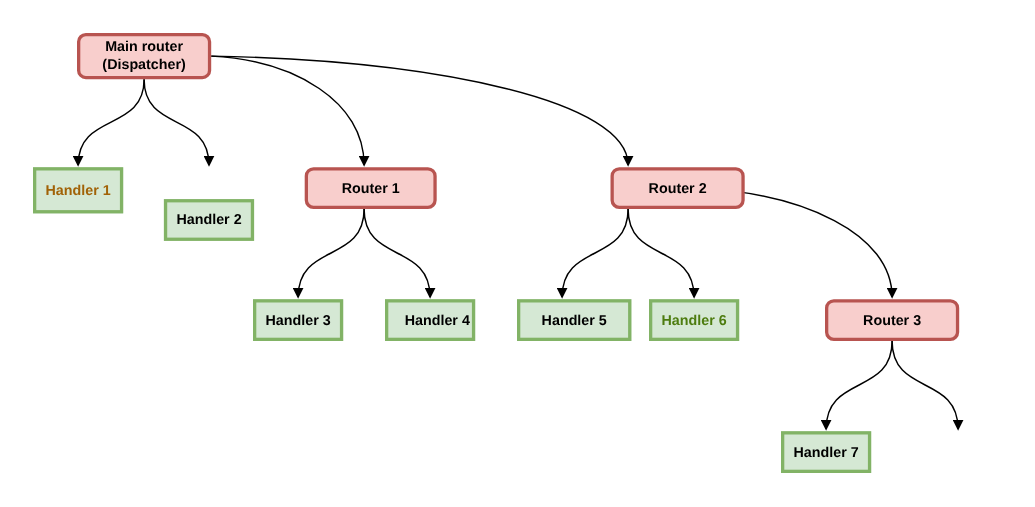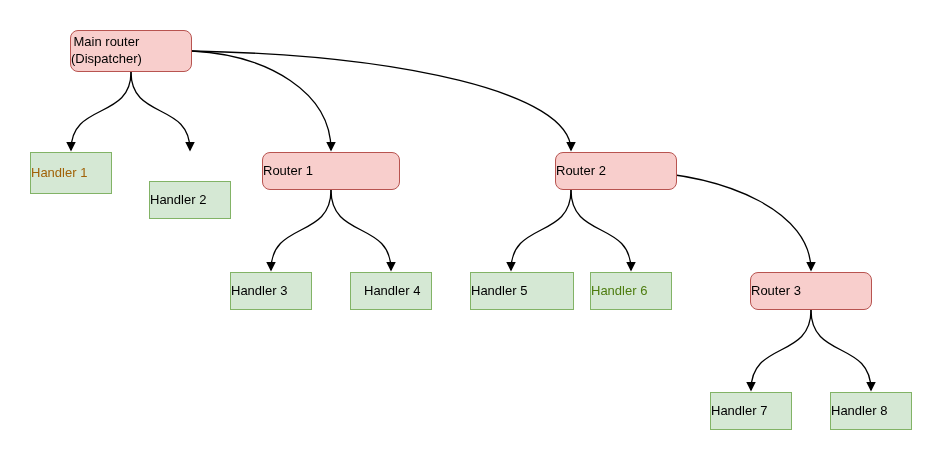--- a/index.html
+++ b/index.html
@@ -13,27 +13,28 @@
   }
   #edge-layer {
     position: absolute;
     left: 0; top: 0;
     width: 100%; height: 100%;
   }
   #node-layer { position: absolute; left: 0; top: 0; width: 100%; height: 100%; }
   .node {
     position: absolute;
     box-sizing: border-box;
-    border: 1px solid #000000;
+    border: 3px solid #000000;
     display: flex;
     align-items: center;
-    justify-content: flex-start;
+    justify-content: center;
     text-align: center;
     font-size: 13px;
     color: #000000;
+    font-weight: bold;
   }
   .node.router { border-radius: 8px; }
   .node.handler { border-radius: 0; }
   .node .label { white-space: pre-line; line-height: 1.3; }
 </style>
 </head>
 <body>
 
 <div class="canvas">
   <svg id="edge-layer" xmlns="http://www.w3.org/2000/svg" viewBox="0 0 941 461">
@@ -58,21 +59,21 @@
       <div class="node router" style="left: 70px; top: 30px; width: 122px; height: 42px; background: rgb(248, 206, 204); border-color: rgb(184, 84, 80); color: rgb(0, 0, 0);">
         <span class="label">Main router
 (Dispatcher)</span>
       </div>
       <div class="node handler" style="left: 30px; top: 152px; width: 82px; height: 42px; background: rgb(213, 232, 212); border-color: rgb(130, 179, 102); color: #a16207;">
         <span class="label">Handler 1</span>
       </div>
       <div class="node handler" style="left: 149px; top: 152px; width: 82px; height: 38px; background: rgb(213, 232, 212); border-color: rgb(130, 179, 102); color: rgb(0, 0, 0); margin-top: 29px;">
         <span class="label">Handler 2</span>
       </div>
-      <div class="node router" style="left: 262px; top: 152px; width: 138px; height: 38px; background: rgb(248, 206, 204); border-color: rgb(184, 84, 80); color: rgb(0, 0, 0);">
+      <div class="node router" style="left: 277px; top: 152px; width: 120px; height: 38px; background: rgb(248, 206, 204); border-color: rgb(184, 84, 80); color: rgb(0, 0, 0);">
         <span class="label">Router 1</span>
       </div>
       <div class="node router" style="left: 510px; top: 152px; width: 122px; height: 38px; background: rgb(248, 206, 204); border-color: rgb(184, 84, 80); color: rgb(0, 0, 0); margin-left: 45px;">
         <span class="label">Router 2</span>
       </div>
       <div class="node handler" style="left: 230px; top: 272px; width: 82px; height: 38px; background: rgb(213, 232, 212); border-color: rgb(130, 179, 102); color: rgb(0, 0, 0);">
         <span class="label">Handler 3</span>
       </div>
       <div class="node handler" style="left: 350px; top: 272px; width: 82px; height: 38px; background: rgb(213, 232, 212); border-color: rgb(130, 179, 102); color: rgb(0, 0, 0); padding-left: 13px;">
         <span class="label">Handler 4</span>
@@ -82,17 +83,14 @@
       </div>
       <div class="node handler" style="left: 590px; top: 272px; width: 82px; height: 38px; background: rgb(213, 232, 212); border-color: rgb(130, 179, 102); color: #4d7c0f;">
         <span class="label">Handler 6</span>
       </div>
       <div class="node router" style="left: 750px; top: 272px; width: 122px; height: 38px; background: rgb(248, 206, 204); border-color: rgb(184, 84, 80); color: rgb(0, 0, 0);">
         <span class="label">Router 3</span>
       </div>
       <div class="node handler" style="left: 710px; top: 392px; width: 82px; height: 38px; background: rgb(213, 232, 212); border-color: rgb(130, 179, 102); color: rgb(0, 0, 0);">
         <span class="label">Handler 7</span>
       </div>
-      <div class="node handler" style="left: 830px; top: 392px; width: 82px; height: 38px; background: rgb(213, 232, 212); border-color: rgb(130, 179, 102); color: rgb(0, 0, 0);">
-        <span class="label">Handler 8</span>
-      </div>
     </div>
 </div>
 
 </body></html>

